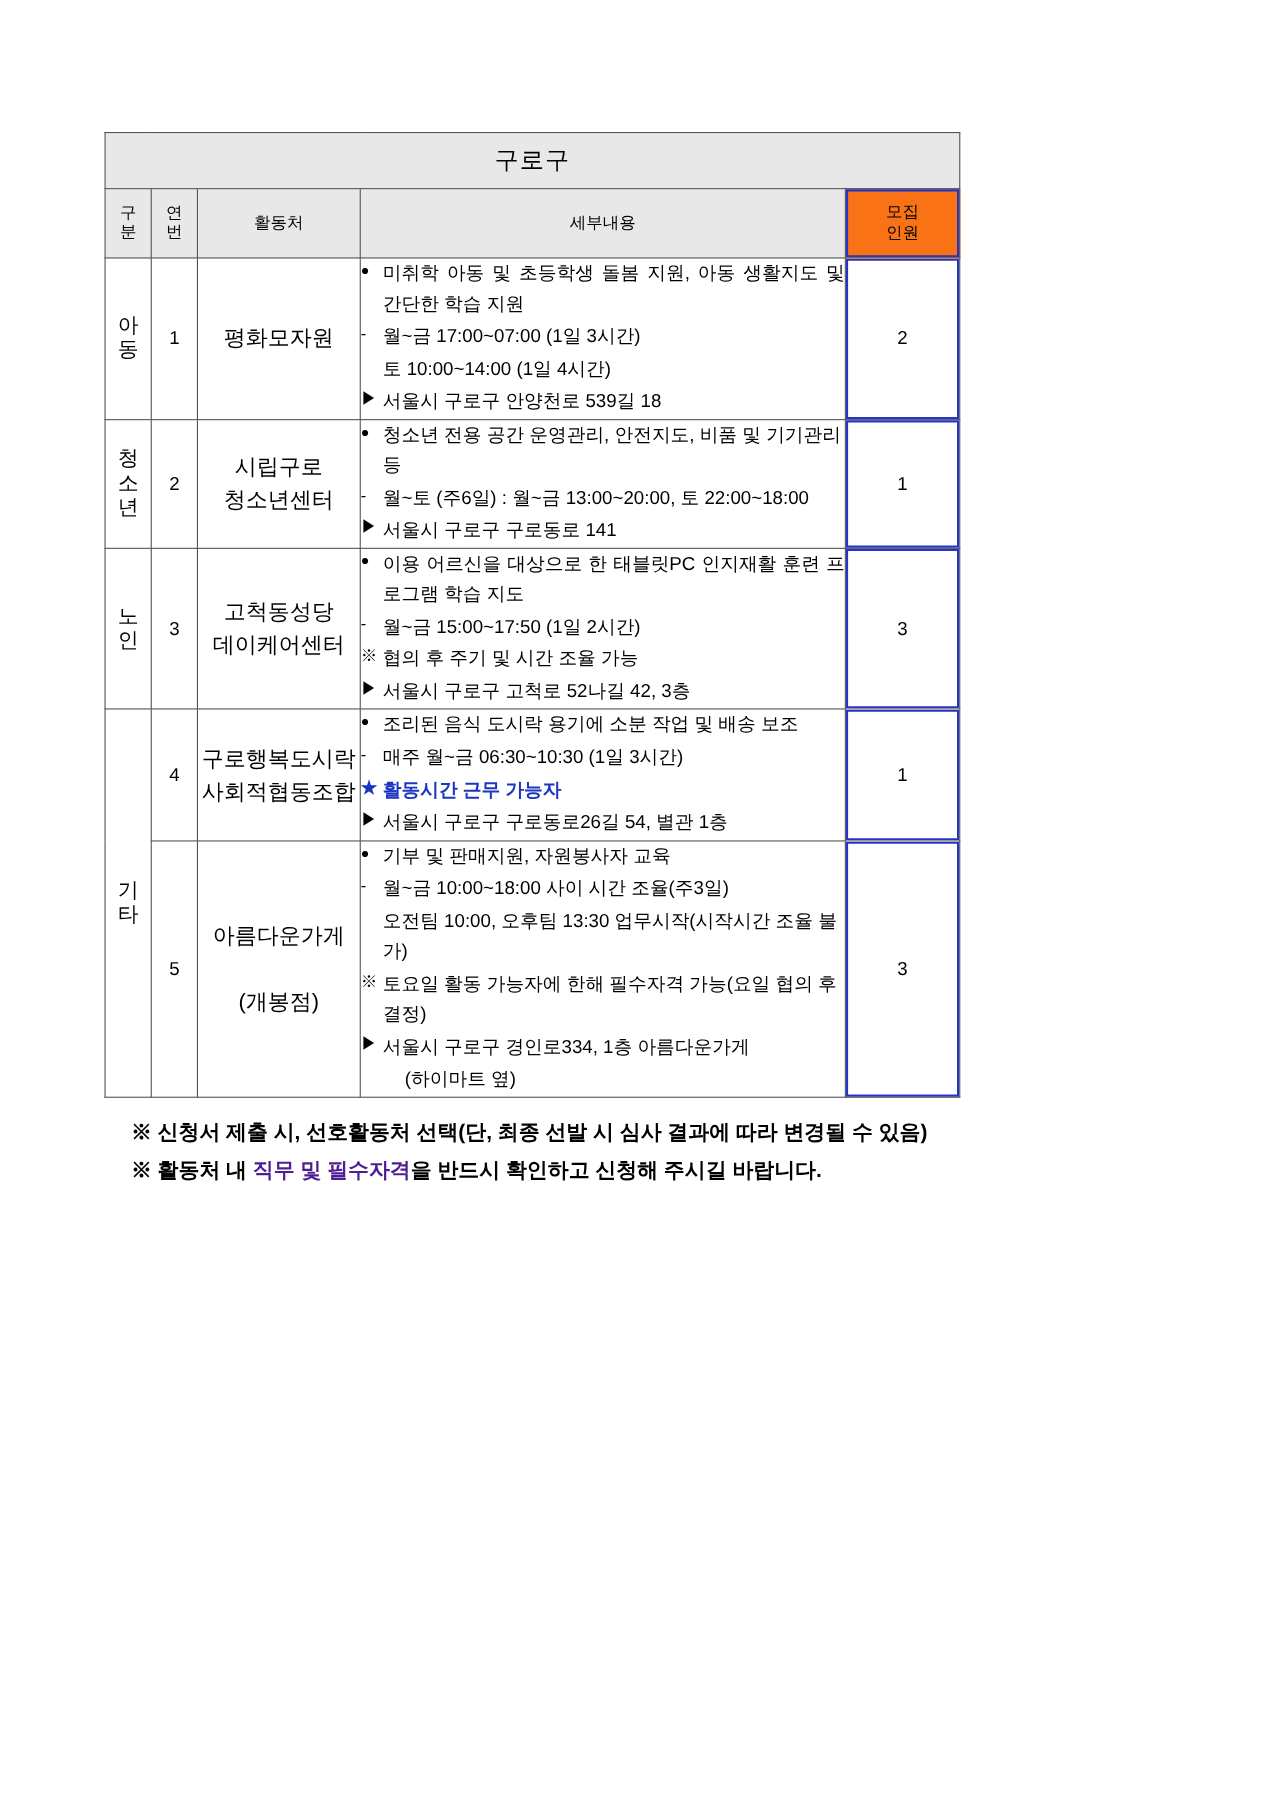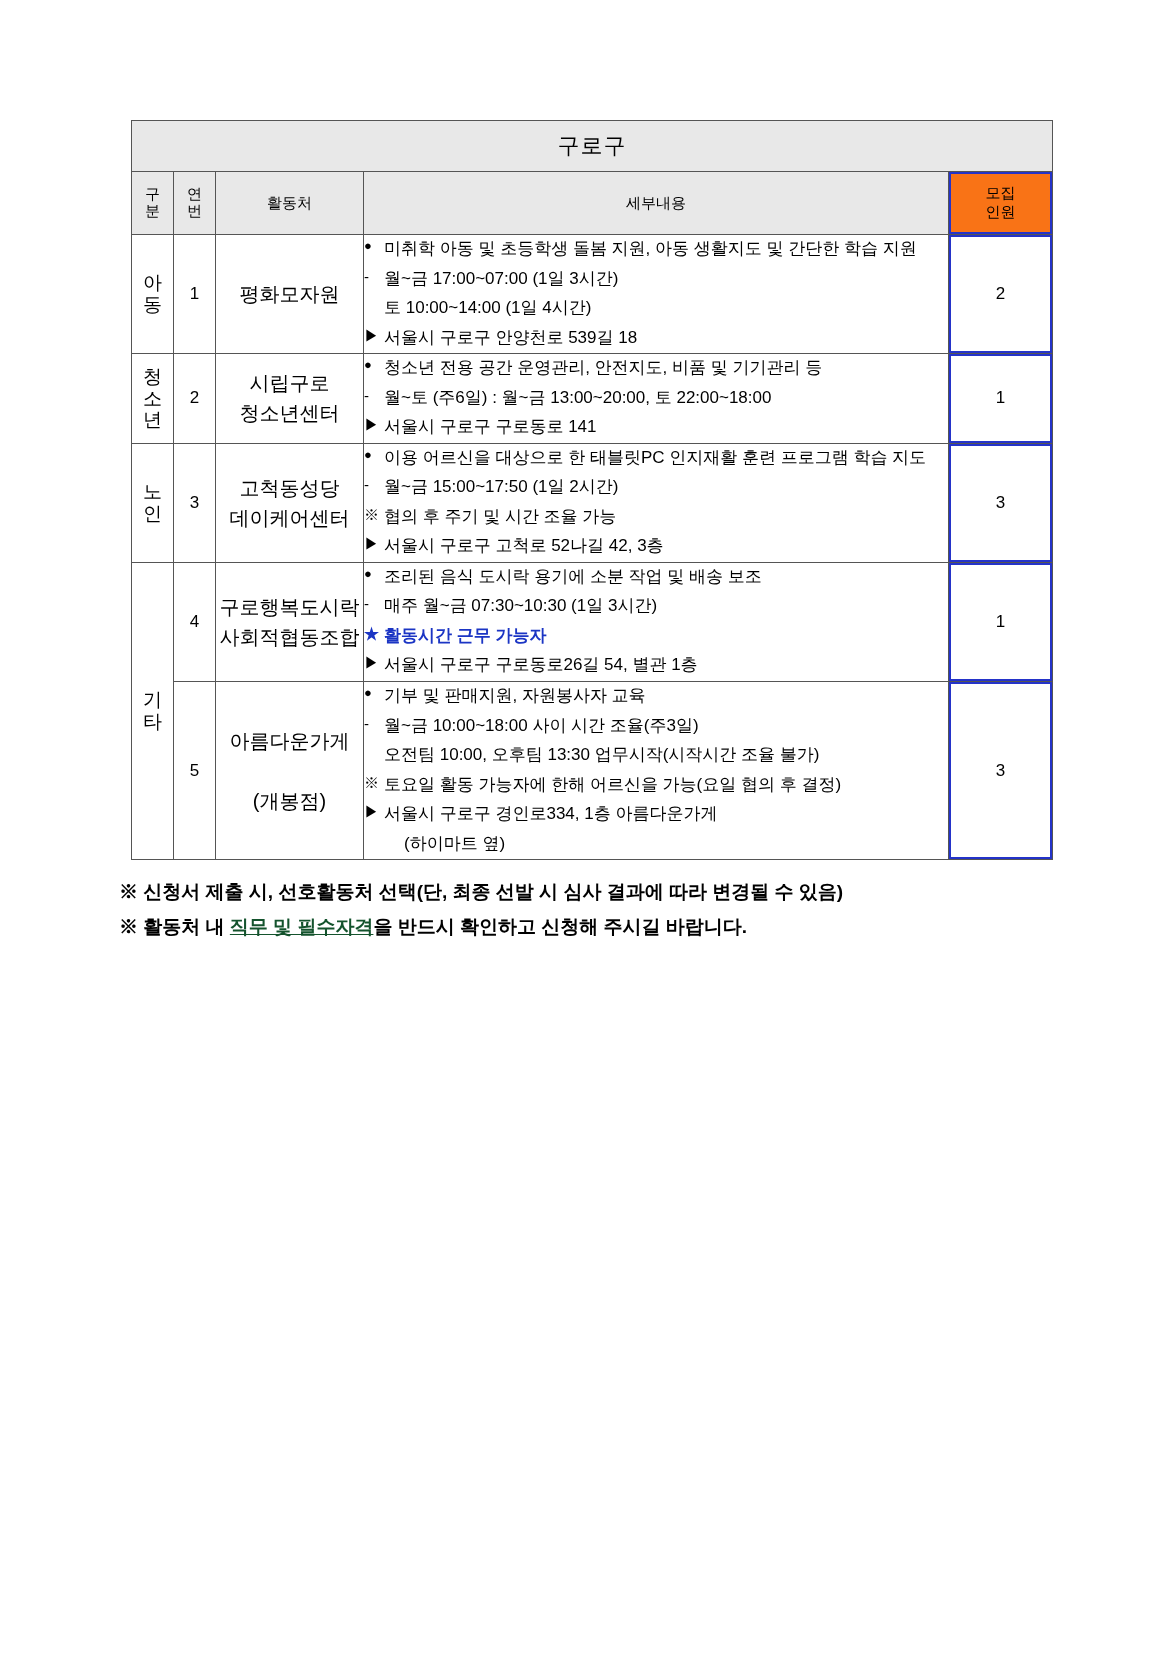--- a/index.html
+++ b/index.html
@@ -24,23 +24,22 @@
   }
   .doc-title {
     font-size: 25px;
     letter-spacing: 0.5px;
     margin: 0 0 22px 10px;
     font-weight: 400;
     color: #111;
   }
   table.main {
     border-collapse: collapse;
-    width: 922px;
+    width: 778px;
     table-layout: fixed;
-    margin-left: 36px;
   }
   table.main td, table.main th {
     border: 1px solid #555555;
     vertical-align: middle;
     padding: 0;
     font-weight: 400;
   }
   .hdr-top {
     background: #e8e8e8;
     text-align: center;
@@ -122,22 +121,21 @@
     font-weight: 700;
   }
   .notes {
     margin-top: 14px;
     margin-left: 24px;
     font-size: 19px;
     line-height: 1.85;
     font-weight: 700;
   }
   .notes .red {
-    color: #14532d;
-    text-decoration: underline;
+    color: #4c1d95;
   }
   .just {
     text-align: justify;
     text-justify: inter-character;
   }
 </style>
 </head>
 <body>
 
 <div class="page">
@@ -243,21 +241,21 @@
         <td class="cat" rowspan="2">기<br>타</td>
         <td class="num">4</td>
         <td class="place">구로행복도시락<br>사회적협동조합</td>
         <td class="detail">
           <div class="li">
             <span class="mk bullet">●</span>
             <span class="tx">조리된 음식 도시락 용기에 소분 작업 및 배송 보조</span>
           </div>
           <div class="li">
             <span class="mk">-</span>
-            <span class="tx">매주 월~금 07:30~10:30 (1일 3시간)</span>
+            <span class="tx">매주 월~금 06:30~10:30 (1일 3시간)</span>
           </div>
           <div class="li star-line">
             <span class="mk">★</span>
             <span class="tx">활동시간 근무 가능자</span>
           </div>
           <div class="li">
             <span class="mk">▶</span>
             <span class="tx">서울시 구로구 구로동로26길 54, 별관 1층</span>
           </div>
         </td>
@@ -275,21 +273,21 @@
           <div class="li">
             <span class="mk">-</span>
             <span class="tx">월~금 10:00~18:00 사이 시간 조율(주3일)</span>
           </div>
           <div class="li">
             <span class="mk"></span>
             <span class="tx">오전팀 10:00, 오후팀 13:30 업무시작(시작시간 조율 불가)</span>
           </div>
           <div class="li">
             <span class="mk">※</span>
-            <span class="tx">토요일 활동 가능자에 한해 어르신을 가능(요일 협의 후 결정)</span>
+            <span class="tx">토요일 활동 가능자에 한해 필수자격 가능(요일 협의 후 결정)</span>
           </div>
           <div class="li">
             <span class="mk">▶</span>
             <span class="tx">서울시 구로구 경인로334, 1층 아름다운가게</span>
           </div>
           <div class="li">
             <span class="mk"></span>
             <span class="tx indent">(하이마트 옆)</span>
           </div>
         </td>

